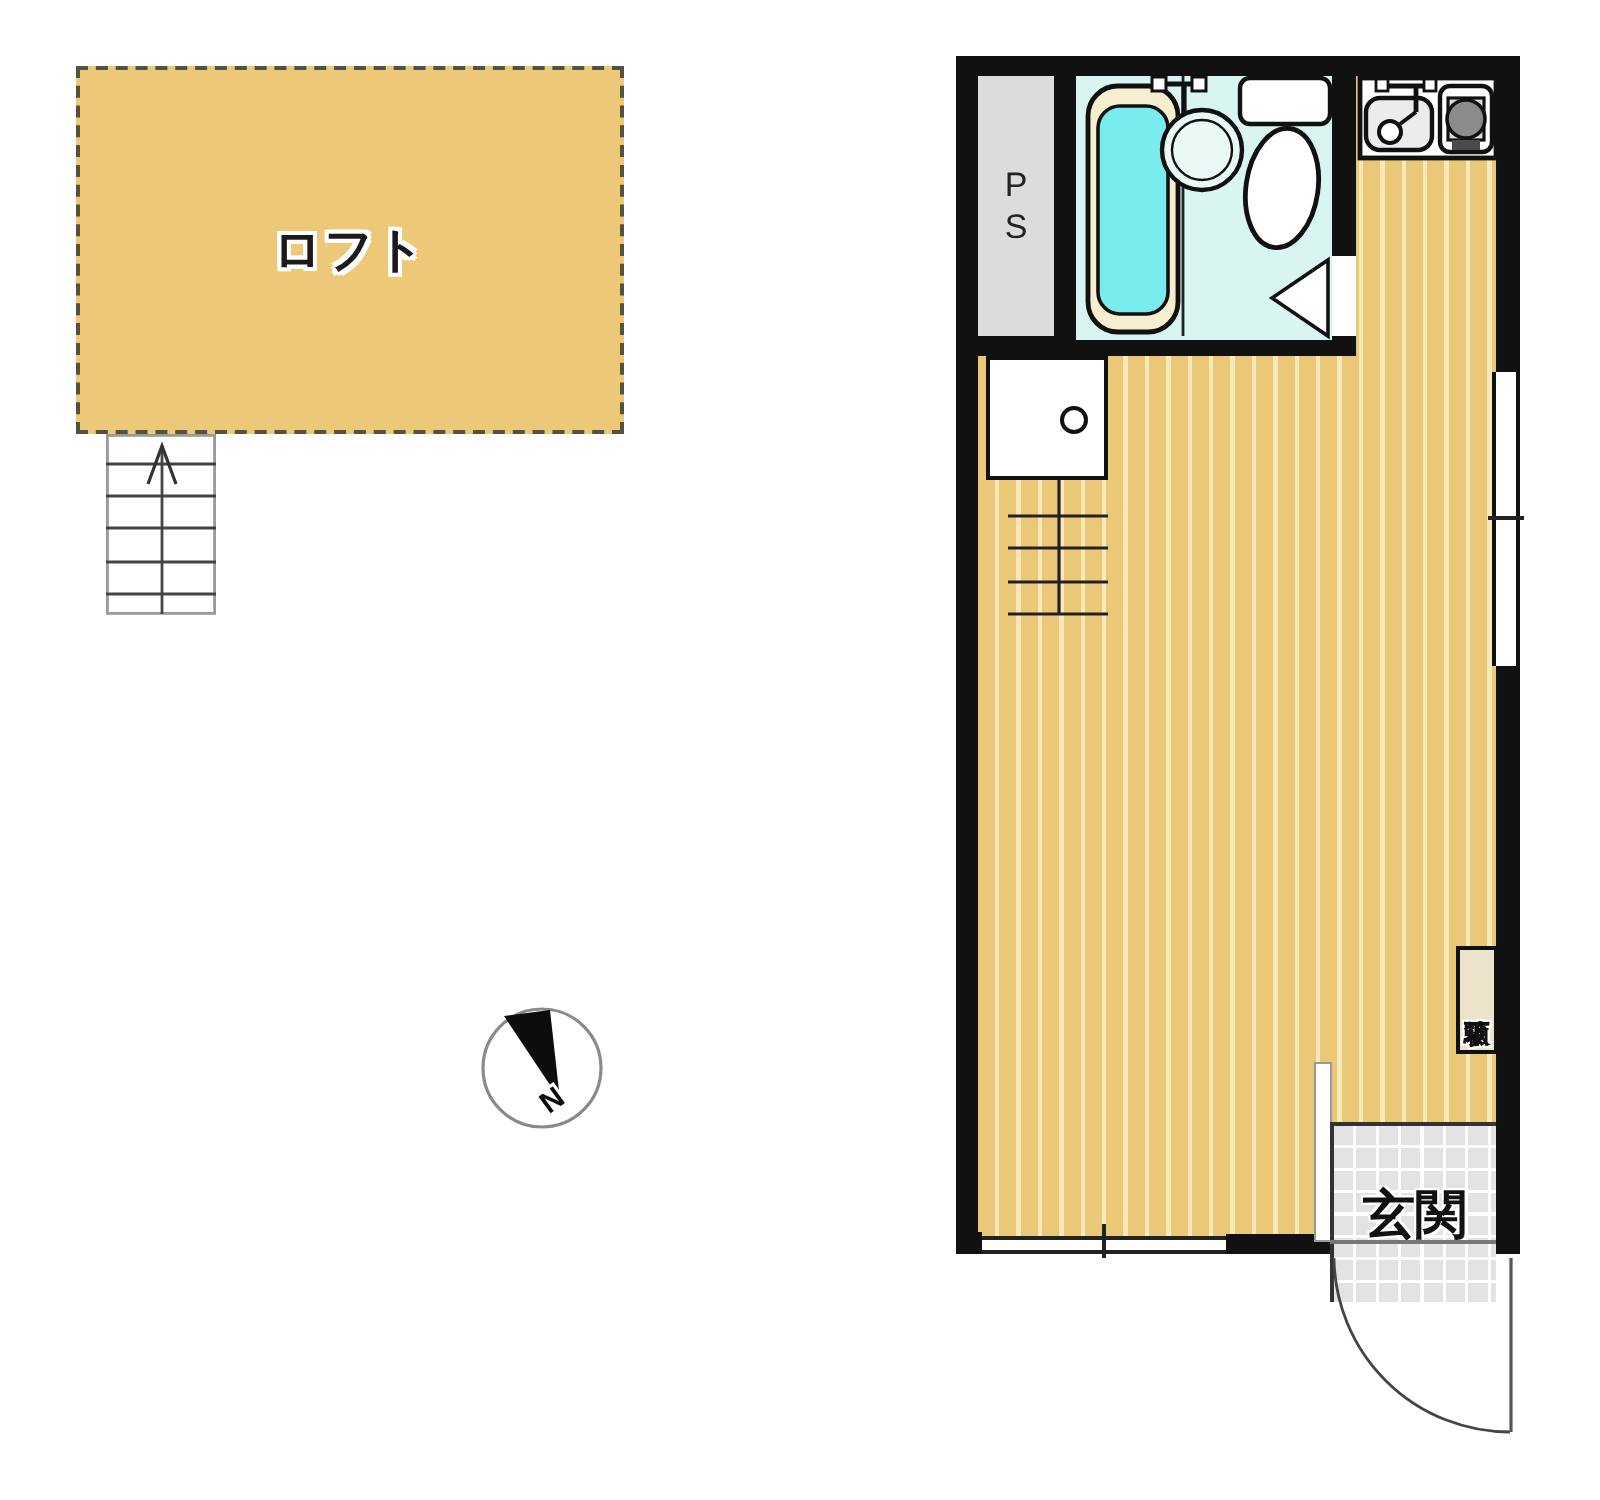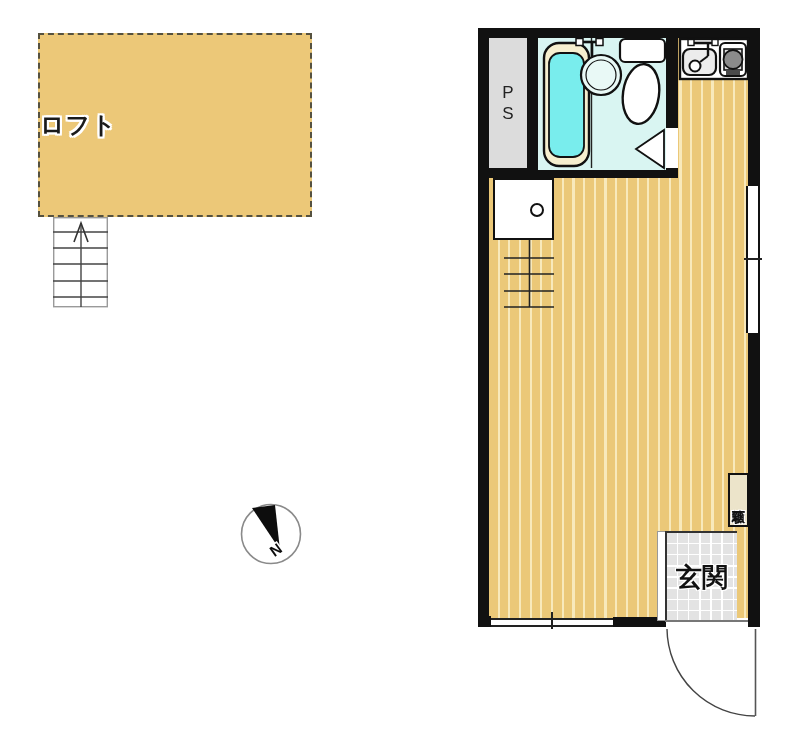--- a/index.html
+++ b/index.html
@@ -18,21 +18,21 @@
     text-shadow:-2px -2px 0 #fff,2px -2px 0 #fff,-2px 2px 0 #fff,2px 2px 0 #fff,
                 -2px 0 0 #fff,2px 0 0 #fff,0 -2px 0 #fff,0 2px 0 #fff;
   }
   .halo-sm{
     text-shadow:-1px -1px 0 #fff,1px -1px 0 #fff,-1px 1px 0 #fff,1px 1px 0 #fff;
   }
   
   .loft{
     left:38px;top:33px;width:274px;height:184px;
     background:var(--loft-fill);border:2px dashed var(--loft-border);
-    display:flex;align-items:center;justify-content:flex-start;
+    display:flex;align-items:center;justify-content:center;
   }
   .loft-label{font-size:24px;font-weight:bold;color:#1a1a1a;letter-spacing:1px;}
   
   .wall{background:var(--wall);}
   .floor{
     left:489px;top:38px;width:259px;height:580px;
     background-color:var(--floor-tan);
     background-image:repeating-linear-gradient(90deg,
       rgba(0,0,0,0) 0px,rgba(0,0,0,0) 8.5px,
       var(--floor-stripe) 8.5px,var(--floor-stripe) 10.7px);
@@ -61,21 +61,21 @@
   .shoe-cab{
     left:728px;top:473px;width:21px;height:54px;background:#ece4ca;border:2px solid var(--wall);
     display:flex;align-items:center;justify-content:center;
   }
   .shoe-cab-label{
     writing-mode:vertical-rl;text-orientation:upright;font-size:13px;font-weight:600;
     color:#111;letter-spacing:0px;line-height:1;
   }
   .entry-step{left:657px;top:531px;width:9px;height:90px;background:#fff;border:1px solid #999;}
   .entrance{
-    left:665px;top:531px;width:72px;height:90px;
+    left:665px;top:561px;width:83px;height:90px;
     background-color:var(--entrance-tile);
     background-image:
       repeating-linear-gradient(0deg,rgba(0,0,0,0) 0 9.6px,#fff 9.6px 11.2px),
       repeating-linear-gradient(90deg,rgba(0,0,0,0) 0 9.6px,#fff 9.6px 11.2px);
     border-top:2px solid #333;border-left:2px solid #333;
     display:flex;align-items:center;justify-content:center;
   }
   .entrance-label{font-size:26px;font-weight:bold;color:#111;}
   .entry-bottom-line{left:665px;top:620px;width:83px;height:2px;background:#777;}
   svg{position:absolute;overflow:visible;}

